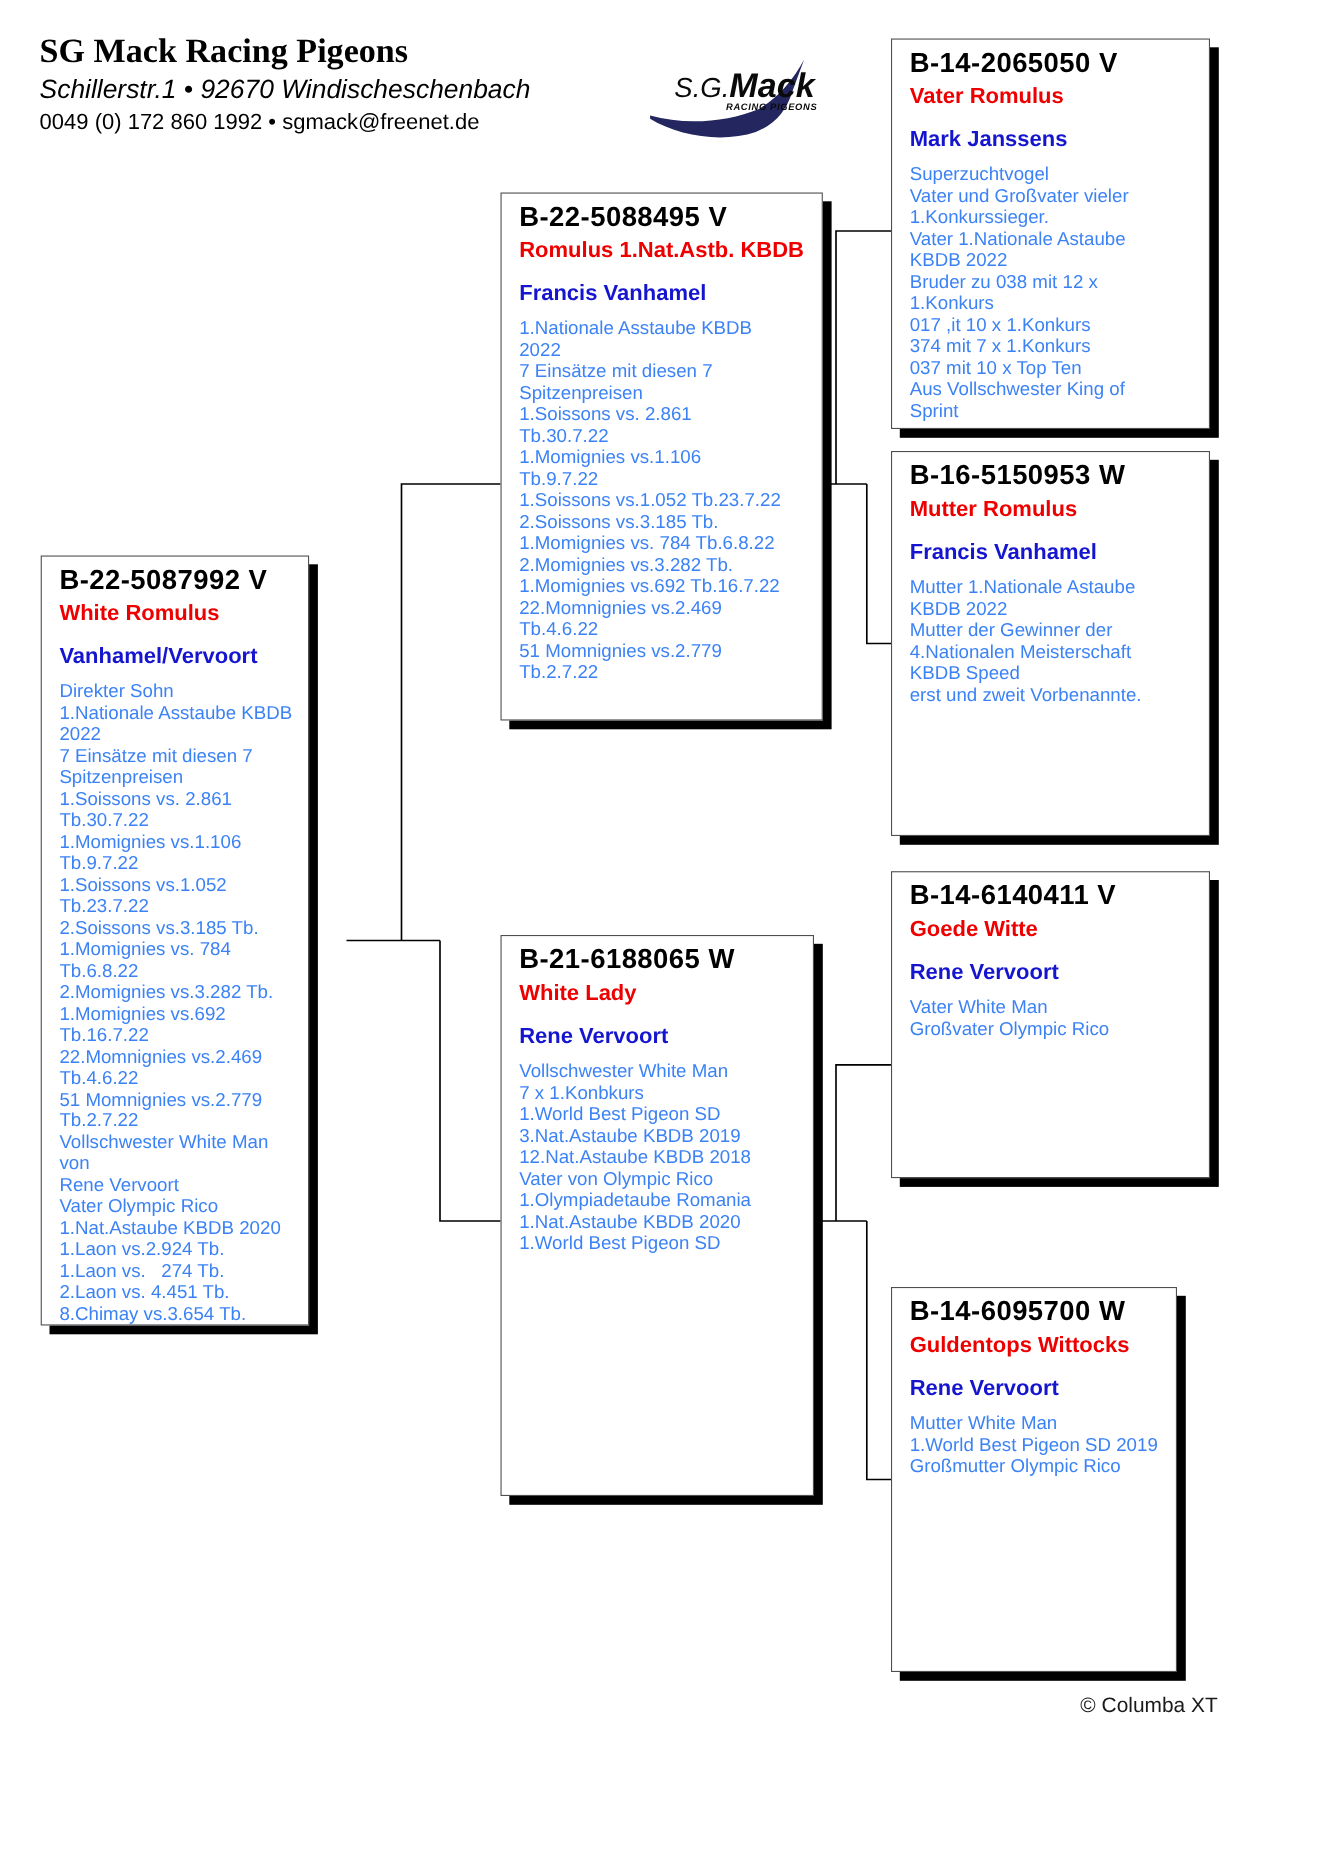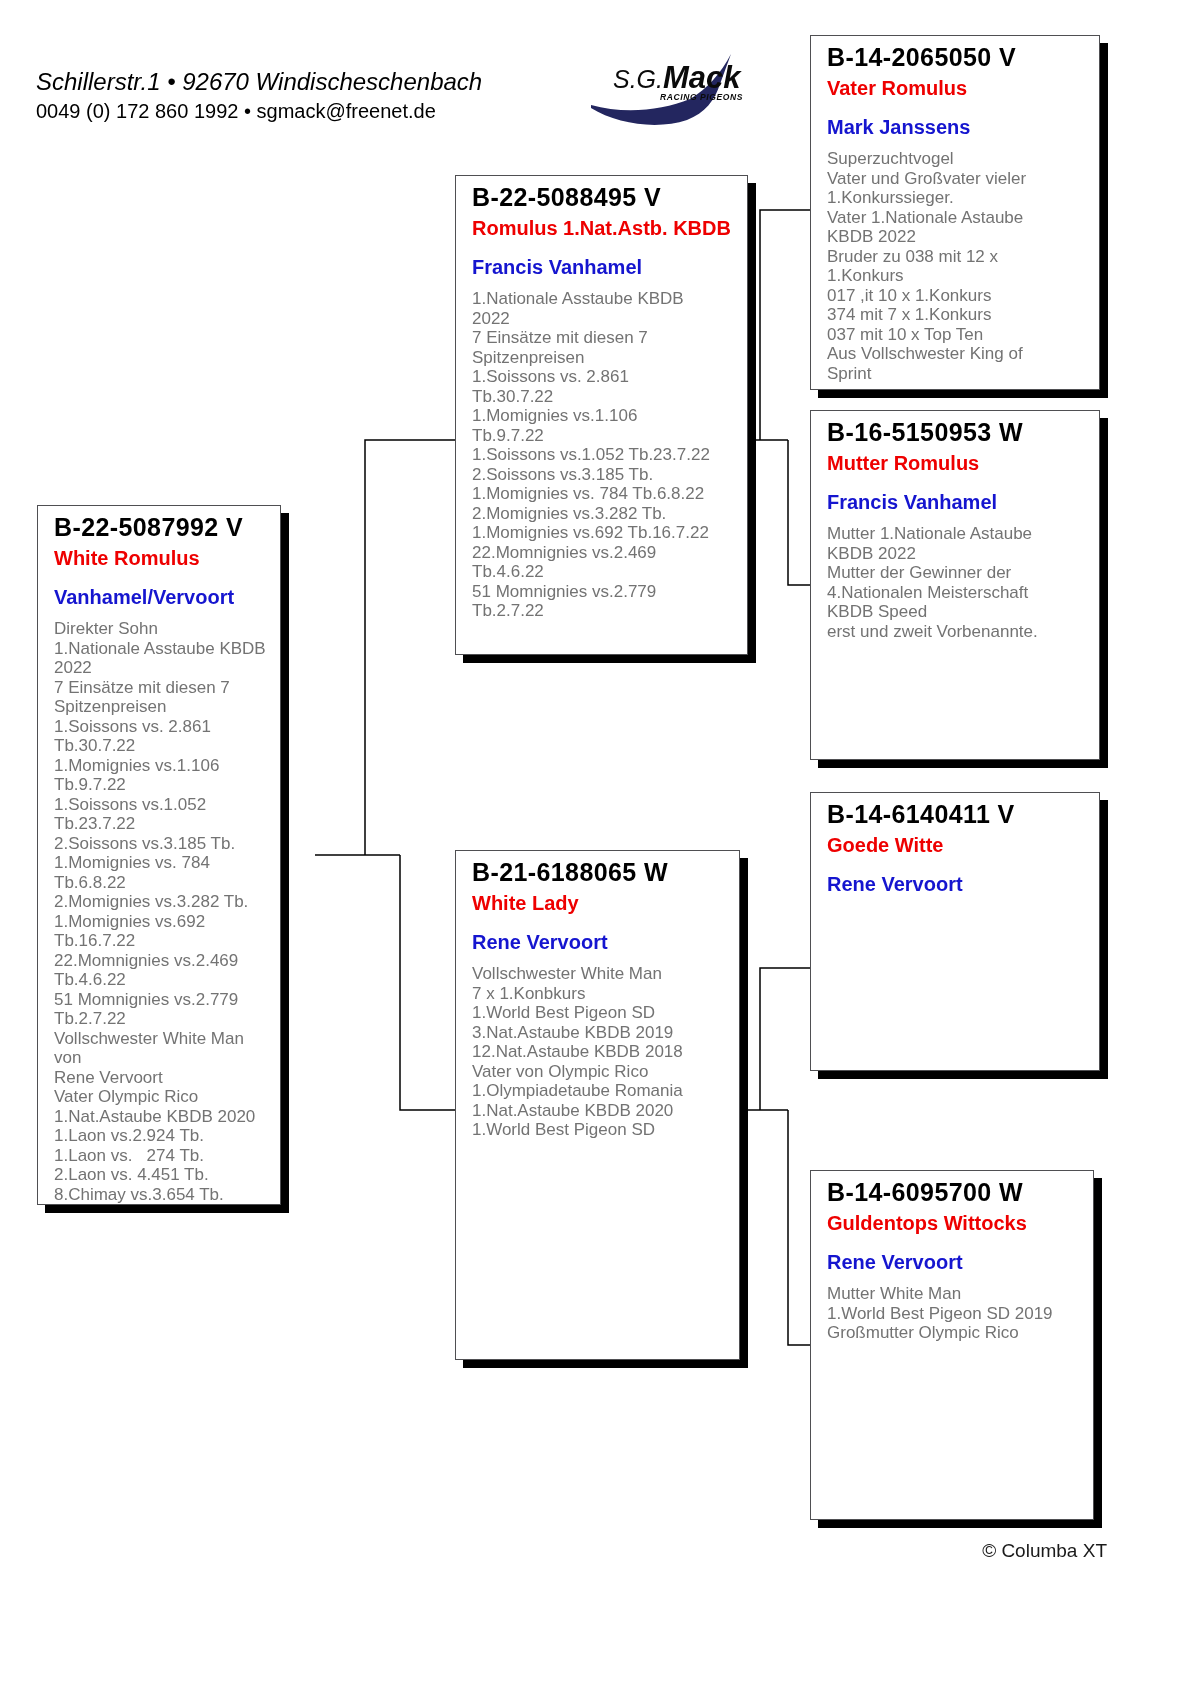--- a/index.html
+++ b/index.html
@@ -29,35 +29,36 @@
   .logo{position:absolute;left:583px;top:48px;width:170px;height:104px;}
   
   .pbox{
     position:absolute;background:#fff;border:1px solid #4f4f52;
     box-shadow:8px 8px 0 0 var(--line-black);
     padding:7px 10px 22px 16px;box-sizing:border-box;z-index:2;overflow:hidden;
   }
   .ring{font-size:25px;font-weight:bold;color:#000;letter-spacing:.4px;margin-bottom:5px;white-space:nowrap;}
   .pname{font-size:20px;font-weight:bold;color:var(--accent-red);margin-bottom:9px;white-space:nowrap;}
   .fancier{font-size:20px;font-weight:bold;color:var(--accent-blue);margin-bottom:10px;white-space:nowrap;margin-top:16px;}
-  .pbody{font-size:17px;line-height:19.5px;color:#737373;}
+  .pbody{font-size:17px;line-height:19.5px;color:#3b82f6;}
   .pbody div{white-space:pre-wrap;}
   
   #connectors{position:absolute;left:0;top:0;z-index:1;}
   
   .credit{
     position:absolute;top:1540px;left:900px;width:207px;text-align:right;
     font-size:19px;color:#1a1a1a;
   }
 </style>
 </head>
 <body>
 
 <div id="page">
 
+  <div class="hdr-title">SG Mack Racing Pigeons</div>
   <div class="hdr-address">Schillerstr.1 • 92670 Windischeschenbach</div>
   <div class="hdr-contact">0049 (0) 172 860 1992 • sgmack@freenet.de</div>
 
   <svg class="logo" viewBox="0 0 170 104">
     <g>
       <path d="M8,60 C34,76 74,82 104,72 C122,65 132,52 137,36 L148,6 C138,25 124,41 107,51 C78,63 40,66 8,57 Z" fill="var(--logo-navy)"></path>
     </g>
     <text x="30" y="40" font-family="Liberation Sans, sans-serif" font-style="italic" fill="#0a0a0a">
       <tspan font-size="25" font-weight="400">S.G.</tspan><tspan font-size="31" font-weight="800">Mack</tspan>
     </text>
@@ -191,23 +192,27 @@
         <div>4.Nationalen Meisterschaft</div>
         <div>KBDB Speed</div>
         <div>erst und zweit Vorbenannte.</div>
       </div>
   </div>
 
   <div class="pbox" style="left:810px;top:792px;width:290px;height:279px;">
     <div class="ring">B-14-6140411 V</div>
     <div class="pname">Goede Witte</div>
     <div class="fancier">Rene Vervoort</div>
-  </div>
-
-  <div class="pbox" style="left:810px;top:1170px;width:284px;height:350px;">
+    <div class="pbody">
+        <div>Vater White Man</div>
+        <div>Großvater Olympic Rico</div>
+      </div>
+  </div>
+
+  <div class="pbox" style="left:810px;top:1170px;width:260px;height:350px;">
     <div class="ring">B-14-6095700 W</div>
     <div class="pname">Guldentops Wittocks</div>
     <div class="fancier">Rene Vervoort</div>
     <div class="pbody">
         <div>Mutter White Man</div>
         <div>1.World Best Pigeon SD 2019</div>
         <div>Großmutter Olympic Rico</div>
       </div>
   </div>
 

